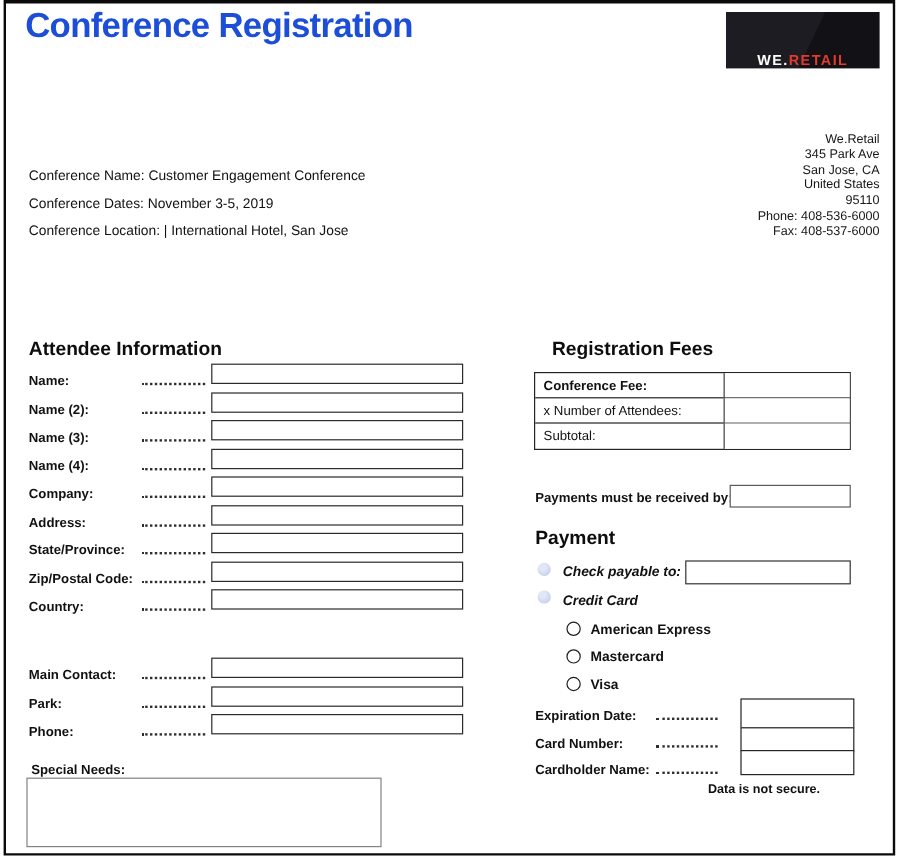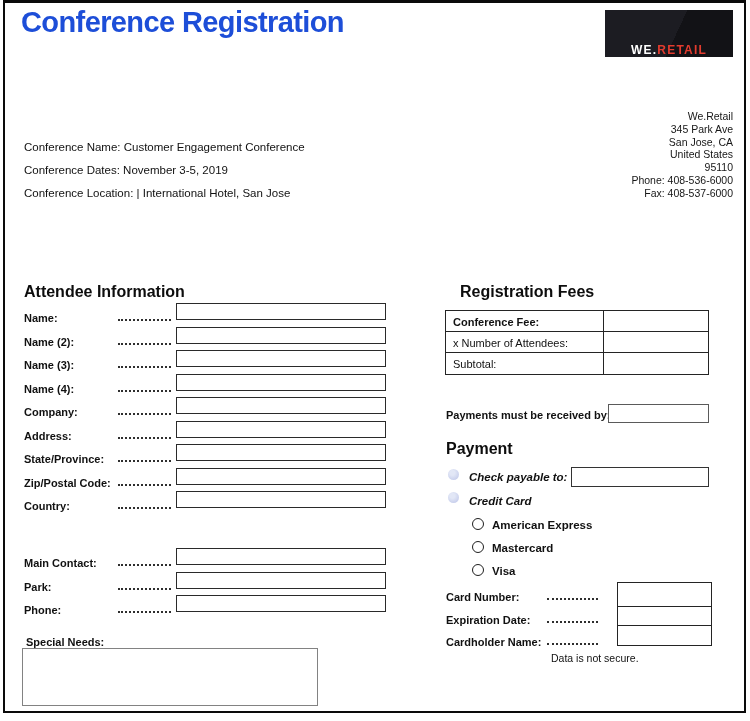--- a/index.html
+++ b/index.html
@@ -88,21 +88,21 @@
   
   .rows.card-rows { left:446px; top:587px; width:260px; }
   .frow.card { height:22.5px; }
   .frow.card .flabel { top:5px; }
   .frow.card .dots { left:101px; top:11px; width:51px; }
   .card-stack { position:absolute; left:617px; top:582px; width:95px; }
   .card-box { width:95px; border:1.5px solid #242424; background:#fff; font:11px "Liberation Sans",sans-serif; padding:0 3px; outline:none; display:block; }
   .card-box.c0 { height:25px; }
   .card-box.c1 { height:21px; margin-top:-1.5px; }
   .card-box.c2 { height:21px; margin-top:-1.5px; }
-  .secure-note { position:absolute; left:512px; top:652px; font-size:10.5px; font-weight:400;padding-left:39px; }
+  .secure-note { position:absolute; left:551px; top:652px; font-size:10.5px; font-weight:700;padding-left:39px; }
 </style>
 </head>
 <body>
 
 <div class="page">
   <div class="page-border"></div>
 
   <div class="title">Conference Registration</div>
 
   <div class="logo">
@@ -228,25 +228,25 @@
 
   <div class="radio r0"></div>
   <div class="radio-label r0">American Express</div>
   <div class="radio r1"></div>
   <div class="radio-label r1">Mastercard</div>
   <div class="radio r2"></div>
   <div class="radio-label r2">Visa</div>
 
   <div class="rows card-rows">
     <div class="frow card">
+      <span class="flabel">Expiration Date:</span>
+      <span class="dots"></span>
+    </div>
+    <div class="frow card">
       <span class="flabel">Card Number:</span>
-      <span class="dots"></span>
-    </div>
-    <div class="frow card">
-      <span class="flabel">Expiration Date:</span>
       <span class="dots"></span>
     </div>
     <div class="frow card">
       <span class="flabel">Cardholder Name:</span>
       <span class="dots"></span>
     </div>
   </div>
 
   <div class="card-stack">
     <input class="card-box c0" value="" style="">

